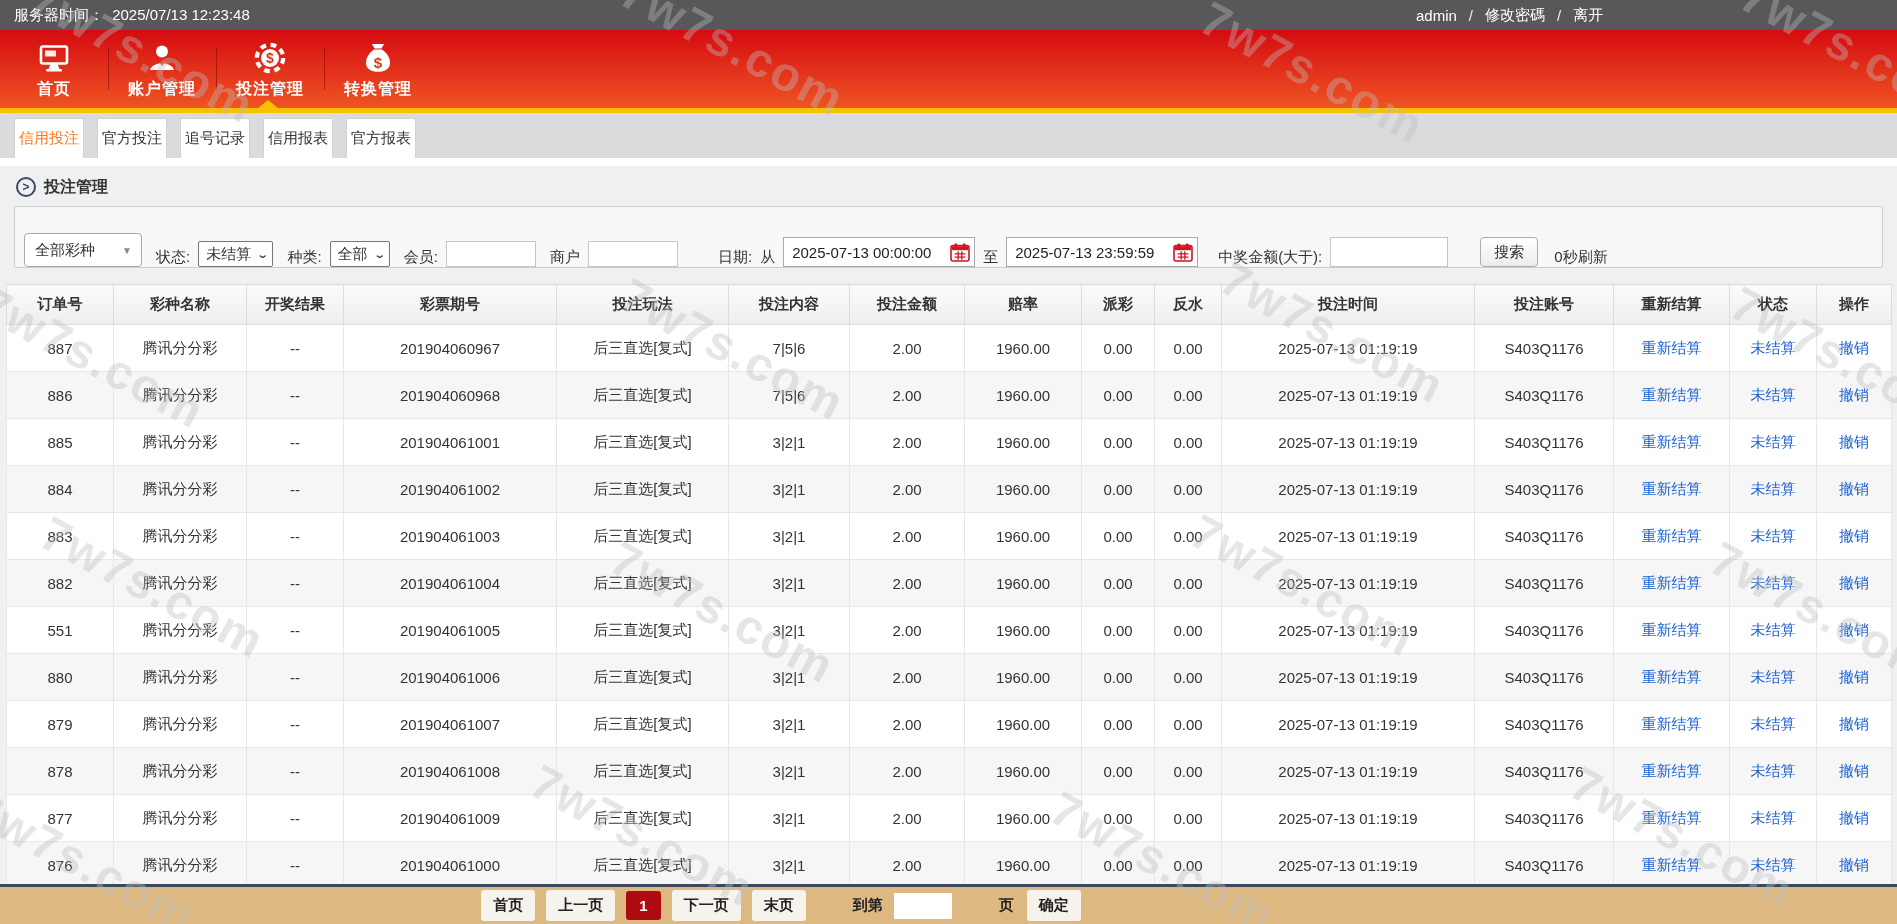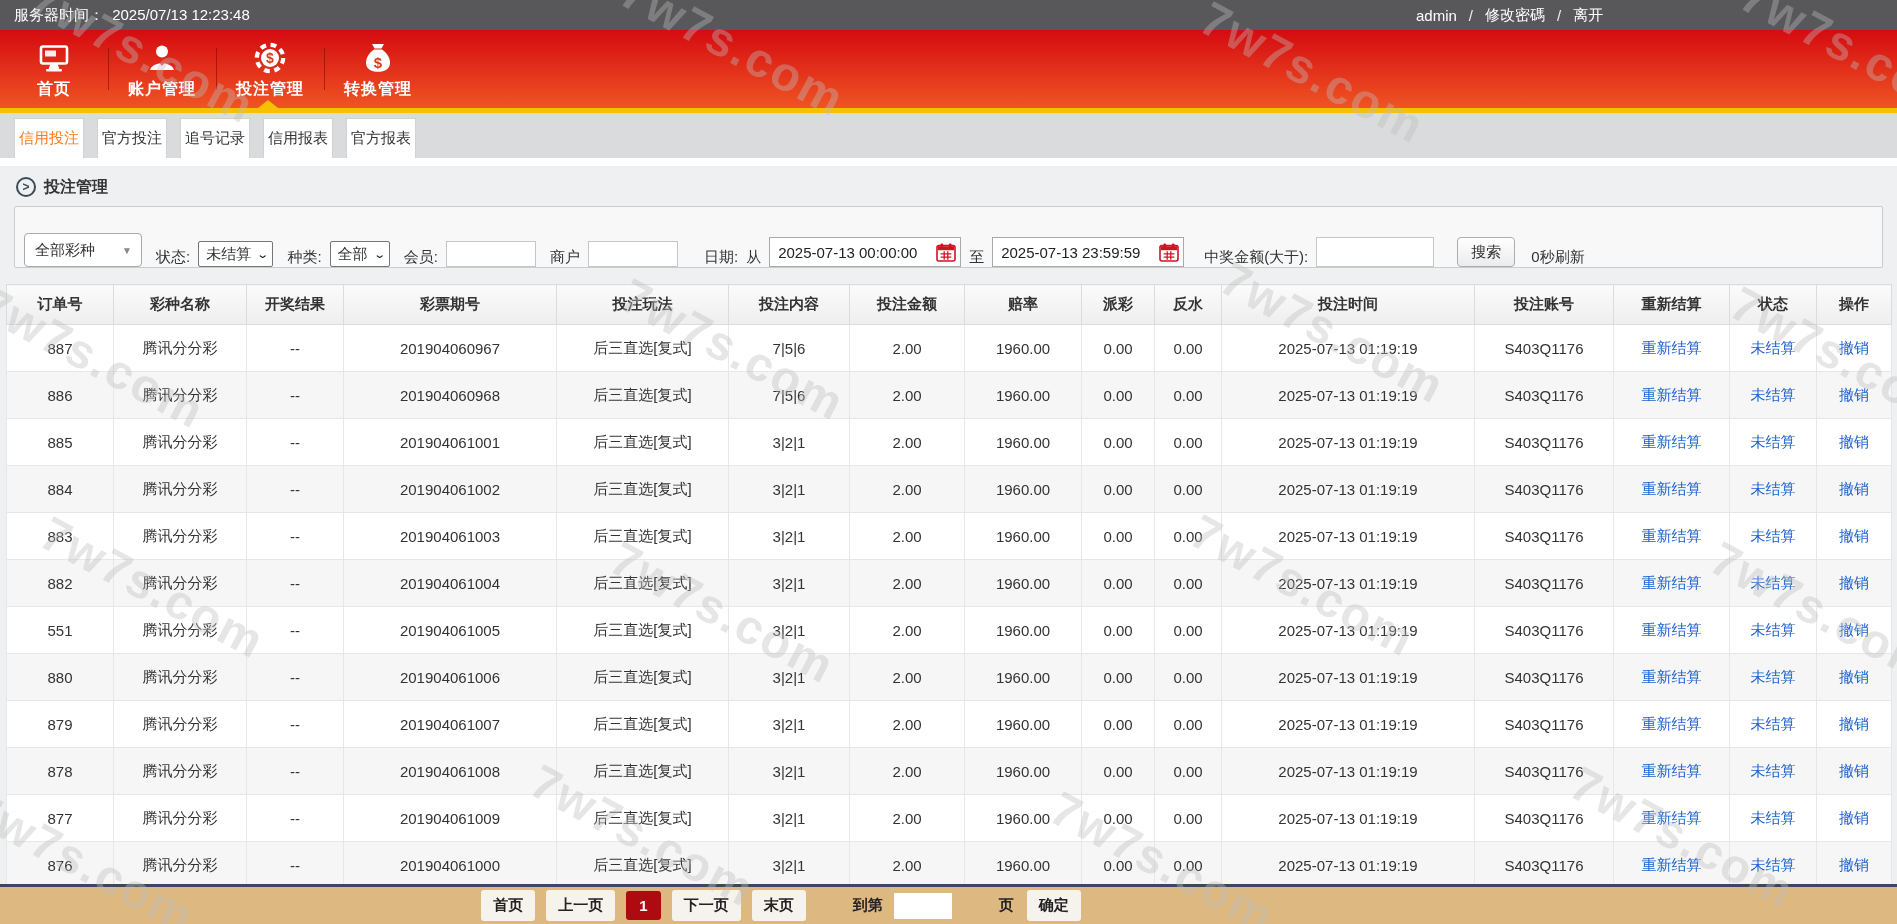--- a/index.html
+++ b/index.html
@@ -104,21 +104,21 @@
   .nscaret{ font-size:11px; color:#111; transform:scaleX(1.4); }
   .finput{ height:26px; width:90px; border:1px solid #c6c6c6; background:#fff; font:inherit; padding:0 5px; }
   .dateinput{
     height:30px; width:192px; border:1px solid #a9a9a9; background:#fff;
     display:flex; align-items:center; justify-content:space-between;
     padding:0 4px 0 8px; font-size:15px; color:#222; cursor:pointer;
   }
   .cal-btn{ display:flex; align-items:center; cursor:pointer; }
   .amount-input{ height:30px; width:118px; border:1px solid #c6c6c6; background:#fff; font:inherit; padding:0 5px; }
   .search-btn{
-    height:30px; padding:0 13px; margin-left:15px;
+    height:30px; padding:0 13px; margin-left:24px;
     border:1px solid #adadad; border-radius:4px;
     background:linear-gradient(#fefefe,#ececec);
     font:inherit; font-size:15px; color:#333; cursor:pointer;
   }
   .refresh-text{ margin-left:8px; color:#333; }
 
   
   .table-wrap{ margin:16px 6px 0; }
   table{ border-collapse:collapse; width:1885px; table-layout:fixed; background:#fff; }
   thead th{
@@ -246,21 +246,21 @@
   </div>
   <span class="flabel">种类:</span>
   <div class="nselect">
     <span>全部</span>
     <span class="nscaret">⌄</span>
   </div>
   <span class="flabel">会员:</span>
   <input class="finput" style="">
   <span class="flabel">商户</span>
   <input class="finput" style="">
-  <span class="flabel" style="margin-left:18px">日期:</span>
+  <span class="flabel" style="margin-left:32px">日期:</span>
   <span>从</span>
   <div class="dateinput">
     <span>2025-07-13 00:00:00</span>
     <span class="cal-btn">
       <svg width="20" height="19" viewBox="0 0 20 19">
           <rect x="1" y="2.5" width="18" height="15.5" rx="2" fill="#fff" stroke="#cf1322" stroke-width="1.6"></rect>
           <rect x="2" y="3.2" width="16" height="4" fill="#cf1322"></rect>
           <rect x="4.5" y="0.5" width="2.6" height="4" rx="1" fill="#cf1322"></rect>
           <rect x="12.9" y="0.5" width="2.6" height="4" rx="1" fill="#cf1322"></rect>
           <path d="M4.6 10.8 h10.8 M4.6 14.2 h10.8 M8.2 8.3 v8.5 M11.8 8.3 v8.5" stroke="#cf1322" stroke-width="1.3" fill="none"></path>

